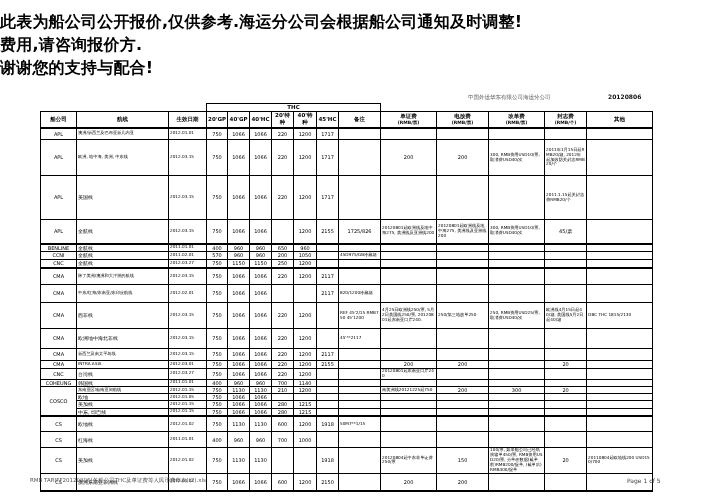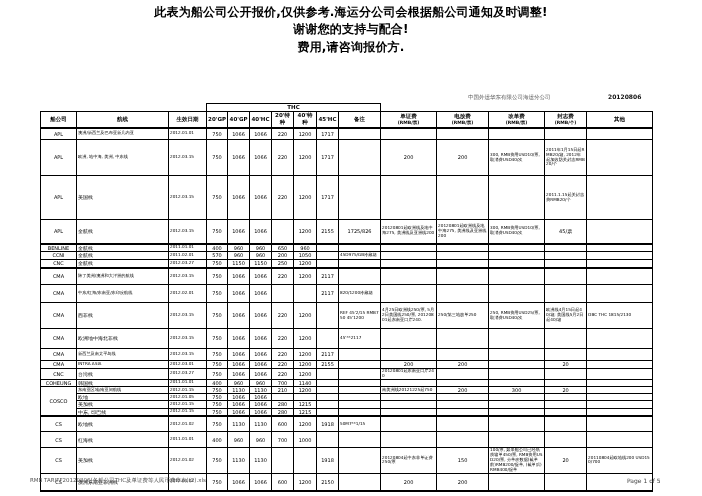--- a/index.html
+++ b/index.html
@@ -5,24 +5,23 @@
   html,body { margin:0; padding:0; }
   body {
     width:702px; height:496px;
     background:#ffffff;
     font-family:"DejaVu Sans", sans-serif;
     color:#000;
     position:relative;
     overflow:hidden;
   }
   .notice {
-    text-align:center;
     font-weight:bold;
-    padding-top:4px;
-    font-size:12px;
+    padding-top:10px;
+    font-size:16px;
     line-height:1.45;
     letter-spacing:0.2px;
   }
   .meta-co {
     position:absolute; top:94px; left:468px;
     font-size:5.5px; color:#555;
   }
   .meta-no {
     position:absolute; top:93px; left:608px;
     font-size:6px; font-weight:bold; color:#111;
@@ -58,22 +57,22 @@
   .footer-page {
     position:absolute; top:477px; left:627px;
     font-size:6px; color:#444;
   }
 </style>
 </head>
 <body>
 
 <div class="notice">
   <div>此表为船公司公开报价,仅供参考.海运分公司会根据船公司通知及时调整!</div>
+  <div>费用,请咨询报价方.</div>
   <div>谢谢您的支持与配合!</div>
-  <div>费用,请咨询报价方.</div>
 </div>
 
 <div class="meta-co">中国外运华东有限公司海运分公司</div>
 <div class="meta-no">20120806</div>
 
 <table class="tariff">
   <colgroup>
     <col style="width:36px">
       <col style="width:92px">
       <col style="width:38px">

